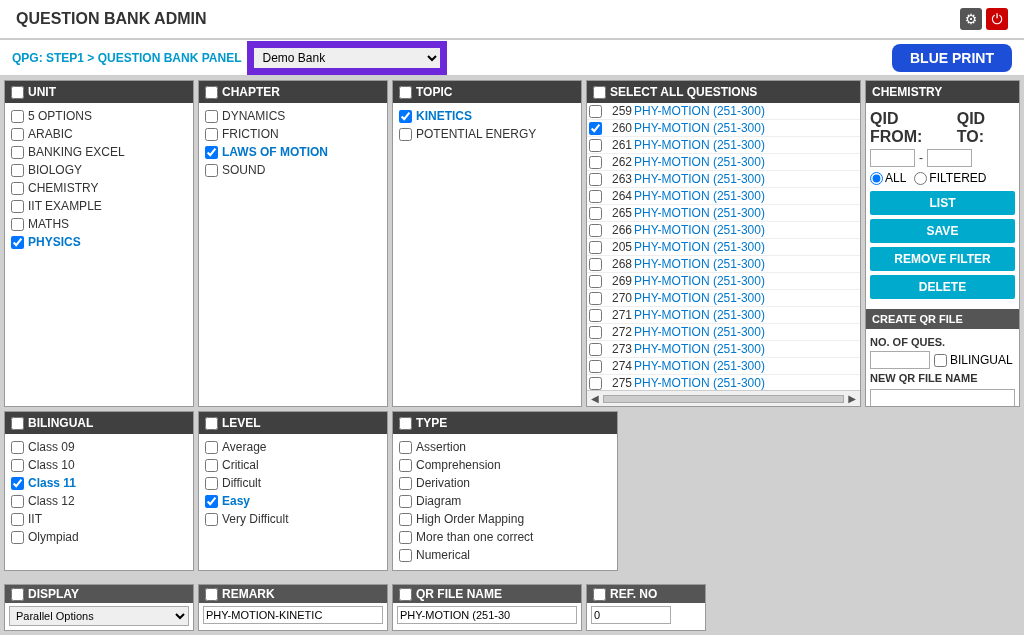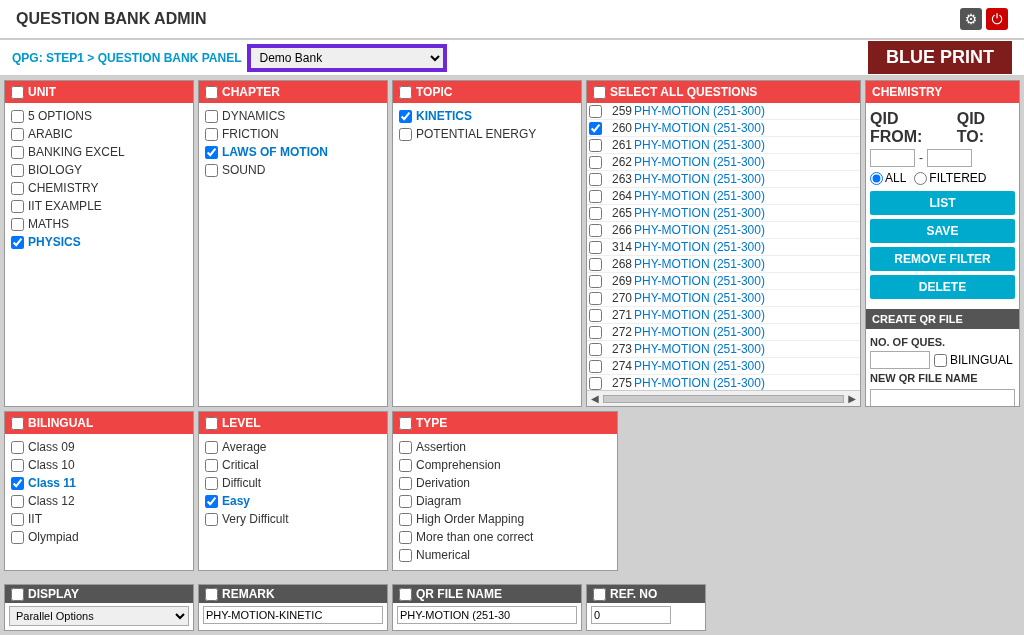--- a/index.html
+++ b/index.html
@@ -24,42 +24,42 @@
       background: white;
       padding: 6px 12px;
       display: flex;
       align-items: center;
       justify-content: space-between;
       border-bottom: 1px solid #ccc;
       height: 36px;
     }
     .breadcrumb { color: #0099cc; font-weight: bold; font-size: 12px; }
     .breadcrumb-select { display: flex; align-items: center; gap: 6px; }
-    .breadcrumb-select select { border: 4px solid #6d28d9; padding: 2px 4px; font-size: 12px; width: 200px; }
+    .breadcrumb-select select { border: 7px solid #6d28d9; padding: 2px 4px; font-size: 12px; width: 200px; }
     .blueprint-btn {
-      background: #7f1d1d;
+      background: #1d4ed8;
       color: white;
       border: none;
       padding: 6px 18px;
       font-weight: bold;
-      font-size: 18px;
+      font-size: 14px;
       cursor: pointer;
-      border-radius: 0;
+      border-radius: 8px;
     }
 
     .panel {
       border: 1px solid #999;
       background: white;
       display: flex;
       flex-direction: column;
       overflow: hidden;
     }
 
     .panel-header {
-      background: #ef4444;
+      background: #404040;
       color: white;
       padding: 4px 6px;
       font-weight: bold;
       font-size: 11px;
       display: flex;
       align-items: center;
       gap: 4px;
     }
     .panel-header input[type="checkbox"] { margin: 0; }
 
@@ -338,21 +338,21 @@
             <span class="q-num">265</span>
             <span class="q-link">PHY-MOTION (251-300)</span>
           </div>
           <div class="q-item">
             <input type="checkbox" style="">
             <span class="q-num">266</span>
             <span class="q-link">PHY-MOTION (251-300)</span>
           </div>
           <div class="q-item">
             <input type="checkbox" style="">
-            <span class="q-num">314</span>
+            <span class="q-num">205</span>
             <span class="q-link">PHY-MOTION (251-300)</span>
           </div>
           <div class="q-item">
             <input type="checkbox" style="">
             <span class="q-num">268</span>
             <span class="q-link">PHY-MOTION (251-300)</span>
           </div>
           <div class="q-item">
             <input type="checkbox" style="">
             <span class="q-num">269</span>

